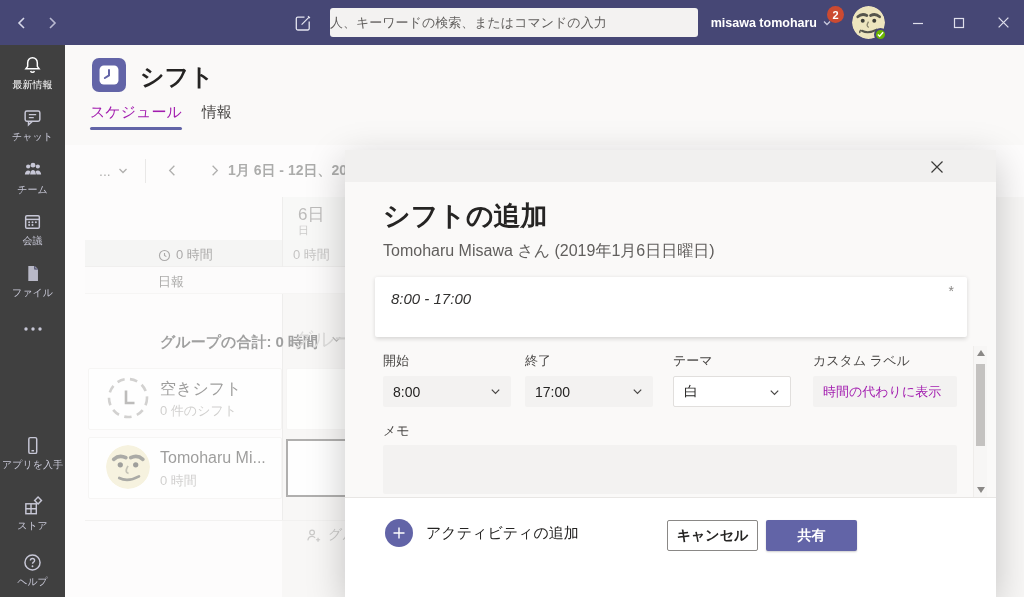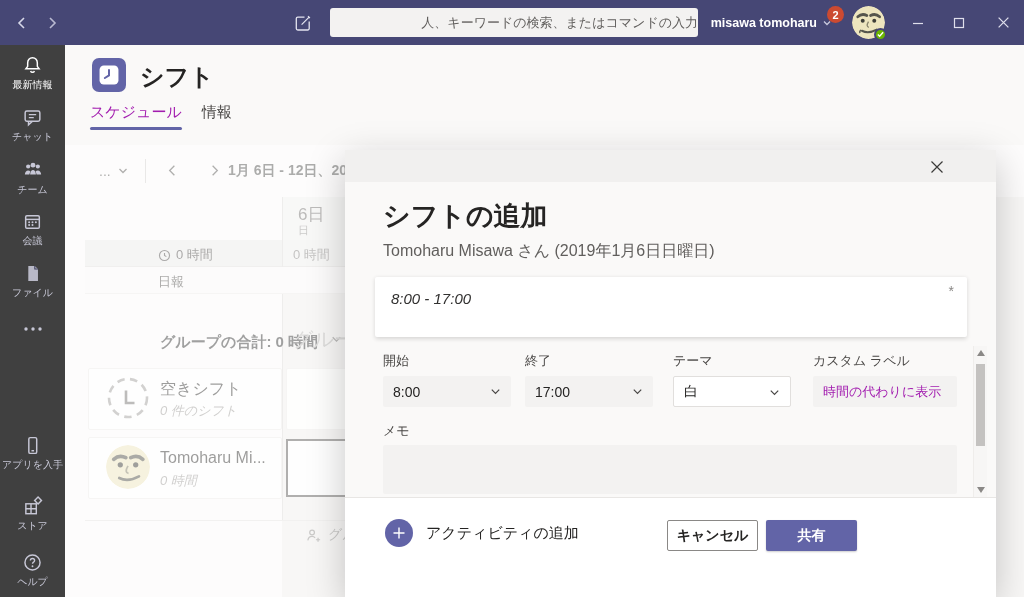--- a/index.html
+++ b/index.html
@@ -7,21 +7,21 @@
   body { font-family:"Liberation Sans","DejaVu Sans",sans-serif; }
   .frame { position:relative; width:1024px; height:597px; background:#FAF9F8; overflow:hidden; }
   svg { display:block; }
 
   
   .topbar { position:absolute; left:0; top:0; width:1024px; height:45px; background:#464775; z-index:30; }
   .nav-btn { position:absolute; top:13px; width:20px; height:20px; display:flex; align-items:center; justify-content:center; color:#B9BAD1; cursor:pointer; }
   .nav-btn.back { left:12px; color:#D6D7E8; }
   .nav-btn.fwd { left:42px; }
   .compose { position:absolute; left:293px; top:13px; width:20px; height:20px; color:#E4E4F0; cursor:pointer; }
-  .searchbox { position:absolute; left:330px; top:8px; width:368px; height:29px; background:#F3F2F1; border-radius:3px; display:flex; align-items:center; justify-content:flex-end; }
+  .searchbox { position:absolute; left:330px; top:8px; width:368px; height:29px; background:#F3F2F1; border-radius:3px; display:flex; align-items:center; justify-content:flex-start; }
   .searchbox span { font-size:13px; color:#605E5C; }
   .user { position:absolute; right:192px; top:0; height:45px; display:flex; align-items:center; gap:5px; cursor:pointer; }
   .uname { color:#FFFFFF; font-size:12.5px; font-weight:600; }
   .nbadge { position:absolute; left:827px; top:6px; width:17px; height:17px; border-radius:50%; background:#CC4A31; color:#fff; font-size:11px; font-weight:700; display:flex; align-items:center; justify-content:center; z-index:32; }
   .avatar { position:absolute; left:852px; top:6px; width:33px; height:33px; border-radius:50%; overflow:visible; cursor:pointer; }
   .avatar .face { width:33px; height:33px; border-radius:50%; overflow:hidden; }
   .presence { position:absolute; right:-2px; bottom:-2px; width:13px; height:13px; border-radius:50%; background:#6BB700; border:2px solid #464775; display:flex; align-items:center; justify-content:center; }
   .winbtn { position:absolute; top:0; width:34px; height:45px; display:flex; align-items:center; justify-content:center; color:#DFDFEC; cursor:pointer; }
   .winbtn.min { left:901px; } .winbtn.max { left:942px; } .winbtn.close { left:986px; }
 
@@ -61,21 +61,21 @@
   .note-row .txt { position:absolute; left:73px; top:6px; font-size:13px; color:#555351; }
   .grp-total { position:absolute; left:95px; top:288px; font-size:15px; font-weight:600; color:#404040; display:flex; gap:12px; cursor:pointer; }
   .grp-name { position:absolute; left:228px; top:281px; font-size:20px; color:#BBB9B7; white-space:nowrap; }
   .row-card { position:absolute; background:#FDFDFC; border:1px solid #EDEBE9; border-radius:2px; }
   .open-name { left:23px; top:323px; width:194px; height:62px; }
   .open-cell { left:221px; top:323px; width:67px; height:62px; background:#FCFCFB; }
   .mem-name { left:23px; top:392px; width:194px; height:62px; }
   .mem-cell { position:absolute; left:221px; top:394px; width:67px; height:58px; background:#FDFDFC; border:2px solid #605E5C; cursor:pointer; }
   .dashed-clock { position:absolute; left:41px; top:331px; }
   .row-title { position:absolute; left:95px; font-size:16px; color:#3B3A39; }
-  .row-sub { position:absolute; left:95px; font-size:13px; color:#A19F9D;font-style:italic; }
+  .row-sub { position:absolute; left:95px; font-size:13px; color:#A19F9D; }
   .mem-avatar { position:absolute; left:41px; top:400px; width:44px; height:44px; border-radius:50%; overflow:hidden; }
   .sch-bottomline { position:absolute; left:20px; top:475px; width:338px; height:1px; background:#E4E2E0; }
   .add-group { position:absolute; left:240px; top:481px; display:flex; align-items:center; gap:6px; color:#979593; font-size:14px; cursor:pointer; }
 
   .fade-overlay { position:absolute; left:0; top:100px; right:0; bottom:0; background:rgba(255,255,255,0.5); z-index:5; }
 
   
   .dialog { position:absolute; left:345px; top:150px; width:651px; height:447px; background:#FAF9F8; box-shadow:0 10px 36px rgba(0,0,0,0.22); z-index:40; }
   .dlg-strip { position:absolute; left:0; top:0; width:100%; height:32px; background:#F1F0EF; }
   .dlg-close { position:absolute; left:583px; top:8px; width:20px; height:20px; color:#3B3A39; cursor:pointer; }

